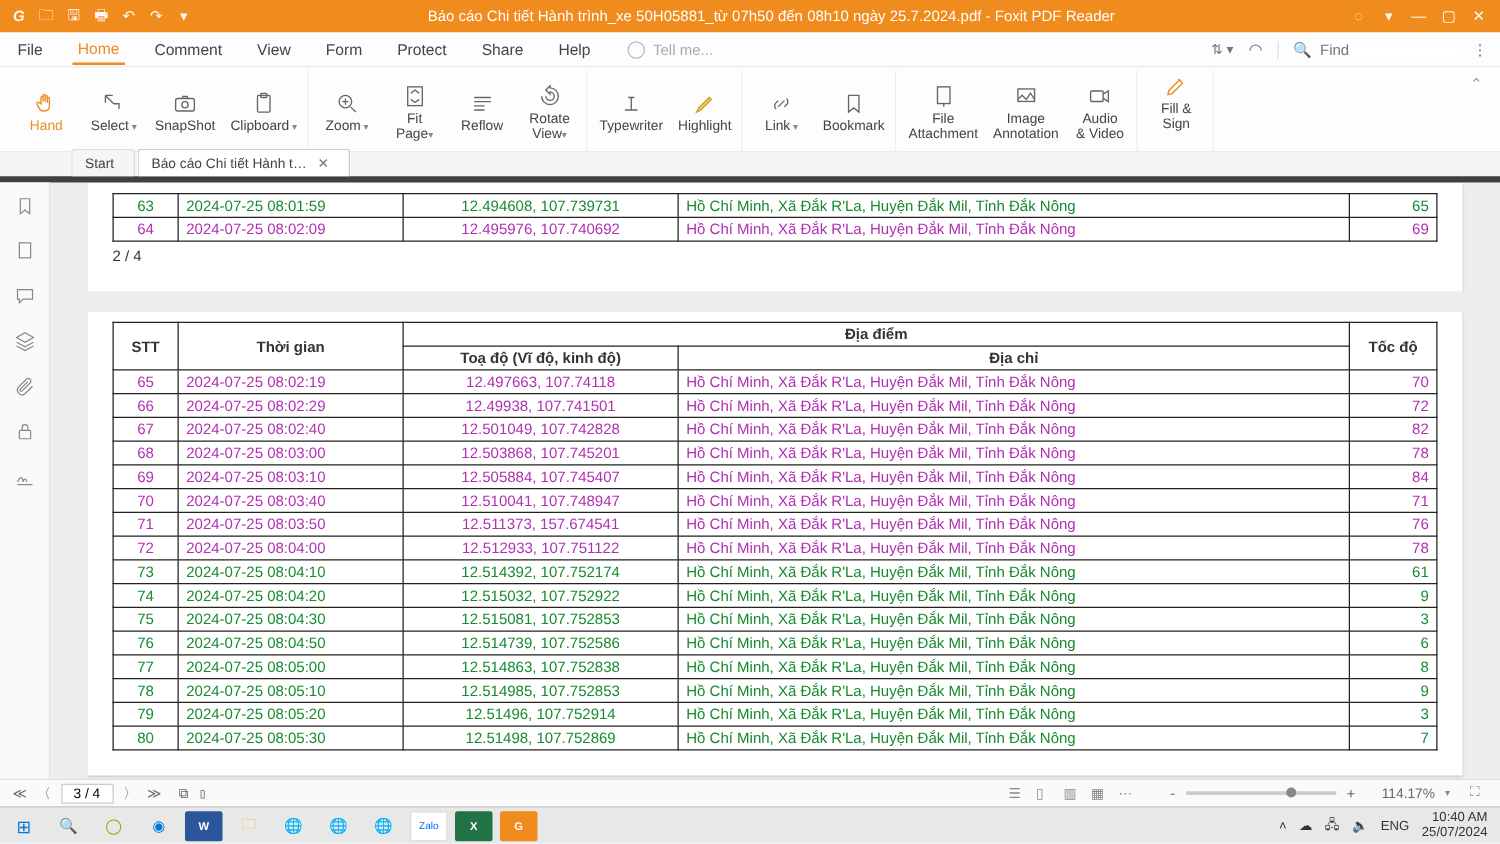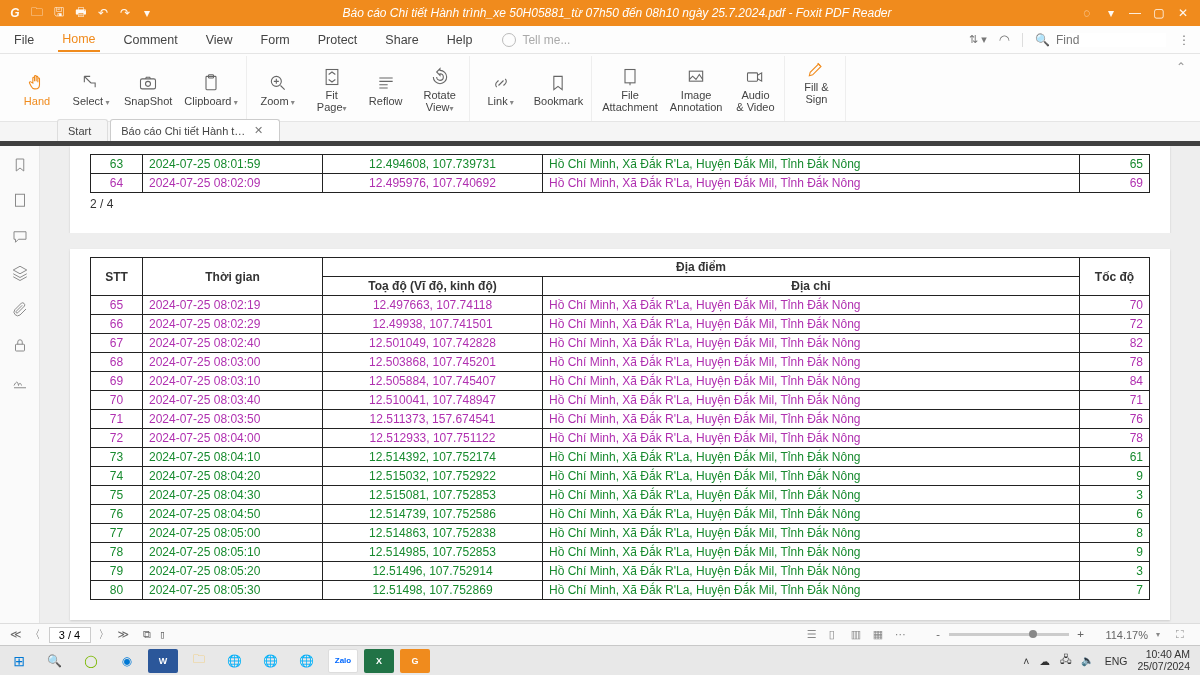--- a/index.html
+++ b/index.html
@@ -2,21 +2,21 @@
 <html><head>
 <meta charset="utf-8">
 <style>
 * { margin: 0; padding: 0; box-sizing: border-box; font-family: "Segoe UI", Tahoma, sans-serif; }
 body { background: #fff; width: 1200px; height: 675px; overflow: hidden; font-size: 12px; color: #333; }
 
 
 .titlebar { background: #f08b1d; height: 26px; display: flex; align-items: center; color: #fff; padding: 0 4px; }
 .titlebar .left-icons { display: flex; gap: 8px; align-items: center; padding-left: 4px; }
 .titlebar .tb-icon { width: 14px; height: 14px; display: inline-flex; align-items: center; justify-content: center; font-size: 12px; color: #fff; opacity: .95; }
-.titlebar .title { flex: 1; text-align: center; font-size: 12px; font-style: italic; }
+.titlebar .title { flex: 1; text-align: center; font-size: 12px; }
 .titlebar .right-icons { display: flex; gap: 10px; align-items: center; padding-right: 6px; }
 
 
 .menubar { height: 28px; display: flex; align-items: center; border-bottom: 1px solid #e5e5e5; padding: 0 10px; gap: 20px; background: #fdfdfd; }
 .menubar .mitem { font-size: 12.5px; color: #444; padding: 4px 4px; cursor: pointer; }
 .menubar .mitem.accent { color: #f08b1d; border-bottom: 2px solid #f08b1d; }
 .menubar .tellme { color: #aaa; font-size: 12px; margin-left: 6px; display: flex; align-items: center; gap: 6px; }
 .menubar .bulb { width: 14px; height: 14px; border: 1px solid #bbb; border-radius: 50%; display: inline-block; position: relative; }
 .menubar .spacer { flex: 1; }
 .menubar .right-ctl { display: flex; align-items: center; gap: 12px; color: #777; }
@@ -202,20 +202,38 @@
       <span class="icon">
           <svg viewBox="0 0 24 24">
             <path d="M4 12a8 8 0 108-8V2L8 6l4 4V8a4 4 0 11-4 4"></path>
           </svg>
         </span>
       <span class="lbl" style="white-space:pre"><span>Rotate
 View</span><span class="caret">▾</span></span>
     </div>
   </div>
 
+  <div class="rgroup row">
+    <div class="rbtn">
+      <span class="icon">
+          <svg viewBox="0 0 24 24">
+            <path d="M6 18h12M9 6h6M12 6v12"></path>
+          </svg>
+        </span>
+      <span class="lbl">Typewriter</span>
+    </div>
+    <div class="rbtn">
+      <span class="icon">
+          <svg viewBox="0 0 24 24">
+            <path d="M4 20l4-2 10-10-2-2L6 16l-2 4z" fill="#f5d060" stroke="#c8a030"></path>
+          </svg>
+        </span>
+      <span class="lbl">Highlight</span>
+    </div>
+  </div>
 
   <div class="rgroup row">
     <div class="rbtn">
       <span class="icon">
           <svg viewBox="0 0 24 24">
             <path d="M9 15l6-6M7 17a4 4 0 010-6l2-2M17 7a4 4 0 010 6l-2 2"></path>
           </svg>
         </span>
       <span class="lbl"><span>Link</span><span class="caret"> ▾</span></span>
     </div>
@@ -515,21 +533,21 @@
 <div class="taskbar">
   <div class="tbtn win">⊞</div>
   <div class="tbtn">🔍</div>
   <div class="tbtn" style="color:#7ab800">◯</div>
   <div class="tbtn" style="color:#0078d4">◉</div>
   <div class="tbtn" style="background:#2b579a;color:#fff;font-size:9px;font-weight:bold">W</div>
   <div class="tbtn" style="color:#f8c146">🗀</div>
   <div class="tbtn">🌐</div>
   <div class="tbtn">🌐</div>
   <div class="tbtn">🌐</div>
-  <div class="tbtn box" style="color:#0068ff;font-size:8px;font-weight:bold">Zalo</div>
+  <div class="tbtn box" style="color:#0068ff;font-size:8px;font-weight:normal">Zalo</div>
   <div class="tbtn" style="background:#217346;color:#fff;font-size:9px;font-weight:bold">X</div>
   <div class="tbtn" style="background:#f08b1d;color:#fff;font-size:9px;font-weight:bold">G</div>
   <div class="spacer"></div>
   <div class="tray">
     <span>˄</span>
     <span>☁</span>
     <span>🖧</span>
     <span>🔈</span>
     <span>ENG</span>
     <div class="clock">

